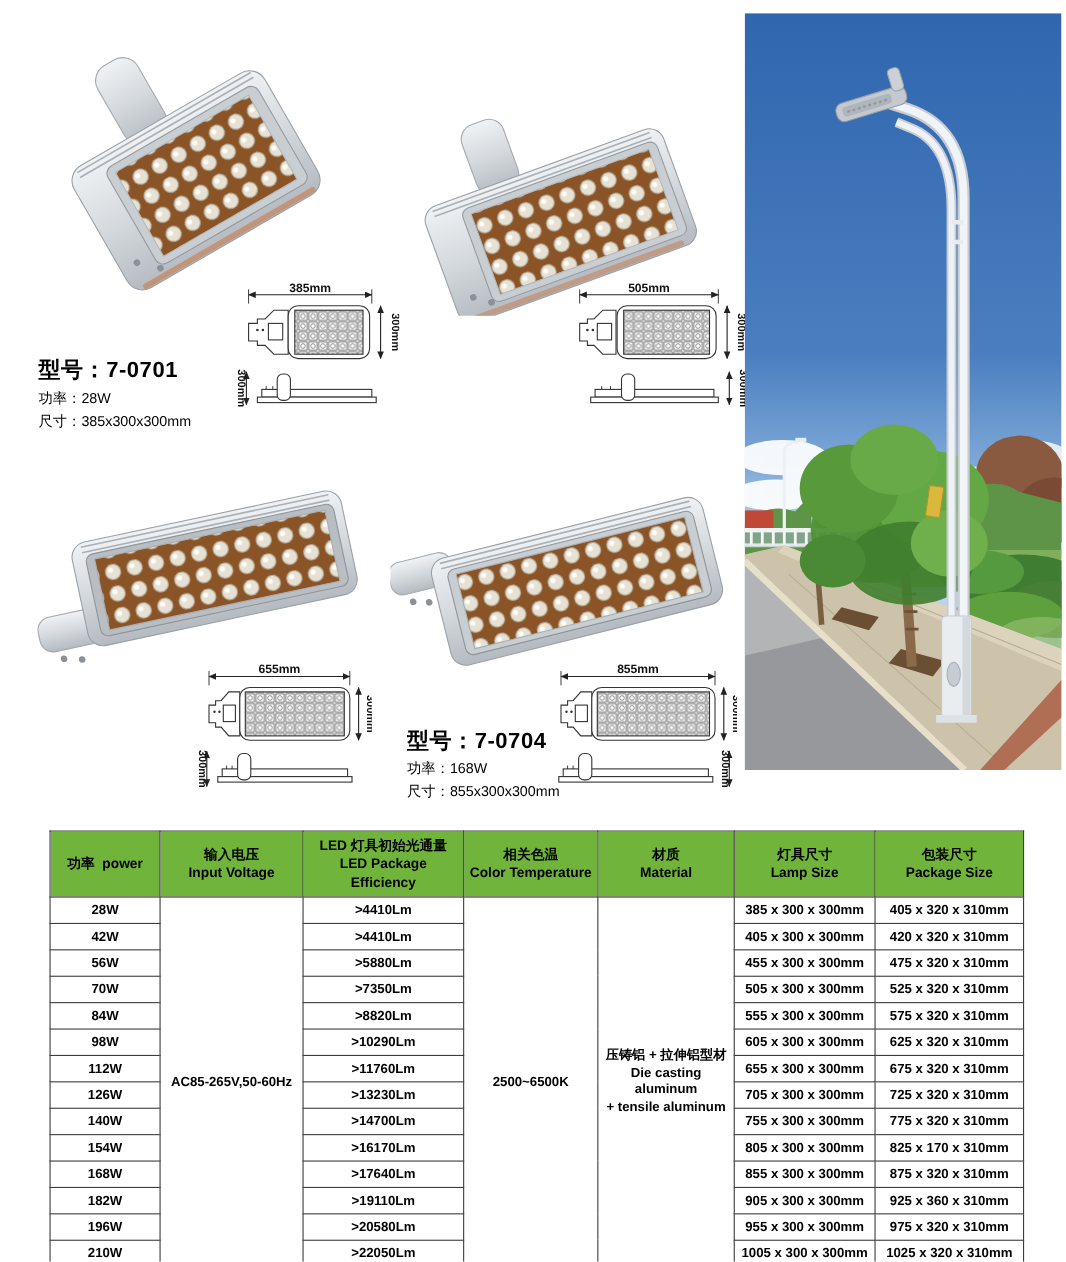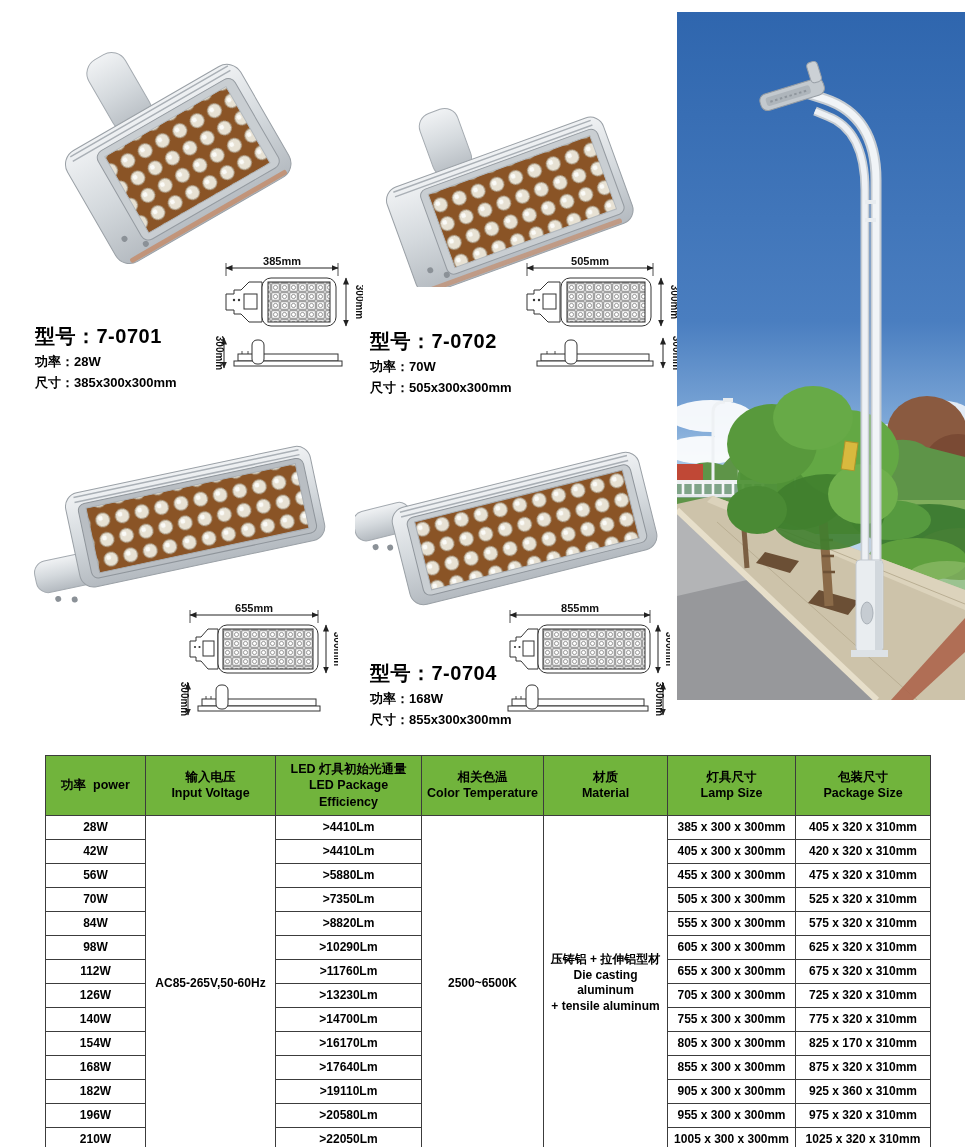--- a/index.html
+++ b/index.html
@@ -1,21 +1,21 @@
 <!DOCTYPE html>
 <html><head>
 <meta charset="utf-8">
 <style>
   html,body{margin:0;padding:0;background:#fff;}
   .page{position:relative;width:969px;height:1147px;background:#fff;overflow:hidden;
         font-family:"Liberation Sans","DejaVu Sans",sans-serif;color:#000;}
   .abs{position:absolute;}
   .model-block{position:absolute;}
   .model-line{font-size:20px;font-weight:bold;letter-spacing:.5px;margin-top:18px;}
-  .spec-line{font-size:13px;font-weight:bold;margin-top:3px;}
+  .spec-line{font-size:13px;font-weight:normal;margin-top:3px;}
   svg text{font-family:"Liberation Sans","DejaVu Sans",sans-serif;font-weight:bold;fill:#111;}
   .dimtext{font-size:11px;}
   .dimtext-s{font-size:10px;}
   .dimline{stroke:#222;stroke-width:1;marker-start:url(#dimArr);marker-end:url(#dimArr);}
   .ext{stroke:#222;stroke-width:.8;}
   .outline{fill:#fff;stroke:#333;stroke-width:1;}
   table.spec{position:absolute;left:45px;top:755px;width:885px;border-collapse:collapse;
              table-layout:fixed;}
   table.spec th,table.spec td{border:1px solid #3c3c3c;text-align:center;vertical-align:middle;
              font-weight:bold;overflow:hidden;}
@@ -100,25 +100,20 @@
       <rect x="96" y="0" width="40" height="66" rx="14" fill="url(#bodyG)" stroke="#a4aab0"></rect>
       <rect x="40" y="58" width="230" height="112" rx="14" fill="url(#bodyG)" stroke="#9aa0a6"></rect>
       <path d="M50,62 h210 M50,67 h210" stroke="#aab0b6" stroke-width="1.5" fill="none"></path>
       <rect x="74" y="70" width="188" height="90" rx="7" fill="#c9ced2" stroke="#959ba1"></rect>
       <rect x="82" y="76" width="172" height="78" fill="url(#ledP)" stroke="#b2b8bd"></rect>
       <rect x="50" y="164" width="205" height="5" rx="2" fill="#c97a4a" opacity=".5"></rect>
       <circle cx="58" cy="148" r="3" fill="#8b9197"></circle>
         <circle cx="72" cy="158" r="3" fill="#8b9197"></circle>
     </g>
   </svg>
-  <div class="model-block" style="left:370px;top:310px">
-    <div class="model-line"><span>型号：</span><span>7-0702</span></div>
-    <div class="spec-line"><span>功率：</span><span>70W</span></div>
-    <div class="spec-line"><span>尺寸：</span><span>505x300x300mm</span></div>
-  </div>
   <svg class="abs" style="left:513px;top:256px" width="165" height="120" viewBox="0 0 165 120">
     <line class="dimline" x1="14" y1="12" x2="140" y2="12"></line>
     <line class="ext" x1="14" y1="7" x2="14" y2="20"></line>
       <line class="ext" x1="140" y1="7" x2="140" y2="20"></line>
     <text class="dimtext" x="77" y="9" text-anchor="middle">505mm</text>
     <path class="outline" d="M14,38 h7 v-4 h6 l8,-8 h12 v40 h-12 l-8,-8 h-6 v-4 h-7 z"></path>
     <rect class="outline" x="30" y="38" width="13" height="15"></rect>
     <circle cx="21" cy="44" r="1.2" fill="#333"></circle>
       <circle cx="26" cy="44" r="1.2" fill="#333"></circle>
     <rect class="outline" x="48" y="22" width="90" height="48" rx="9"></rect>

